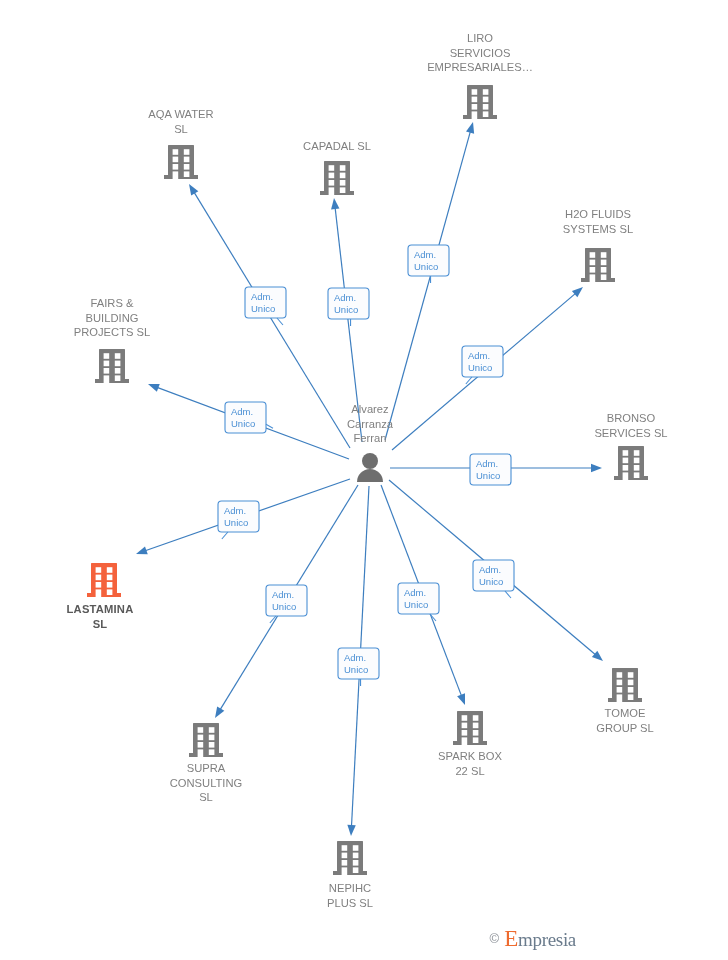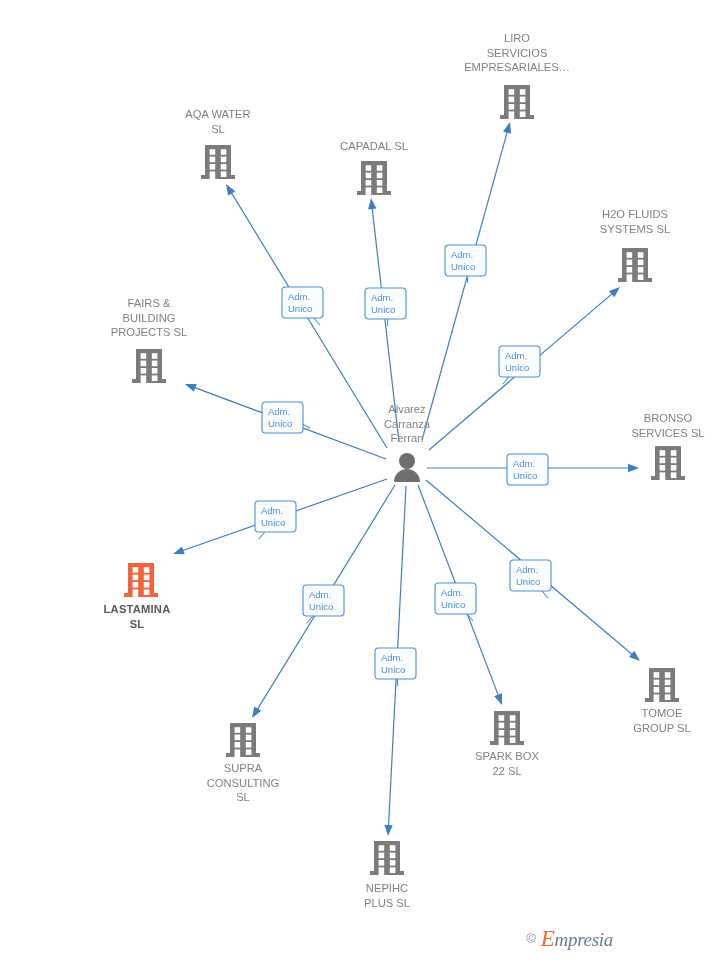--- a/index.html
+++ b/index.html
@@ -10,24 +10,23 @@
   }
   body {
     width: 728px;
     height: 960px;
     font-family: "Liberation Sans", sans-serif;
     overflow: hidden;
     position: relative;
   }
   #graph-root {
     position: absolute;
-    top: 0; left: 17px;
+    top: 0; left: 0;
     width: 588px;
     height: 960px;
-    padding-left: 20px;
   }
   svg.graph {
     display: block;
     width: 728px;
     height: 960px;
   }
   .edge-line {
     stroke: #3d7ebf;
     stroke-width: 1.2;
     fill: none;
@@ -76,21 +75,20 @@
     align-items: center;
     gap: 5px;
   }
   .logo-c {
     font-family: "Liberation Sans", sans-serif;
     font-size: 13px;
     color: #8a8f96;
   }
   .logo-name {
     font-family: "Liberation Serif", serif;
-    font-style: italic;
     font-size: 19px;
     color: #6a7b8c;
     letter-spacing: -0.3px;
     line-height: 1;
   }
   .logo-name .lead {
     color: #ee6b2f;
     font-size: 23px;
   }
 </style>

